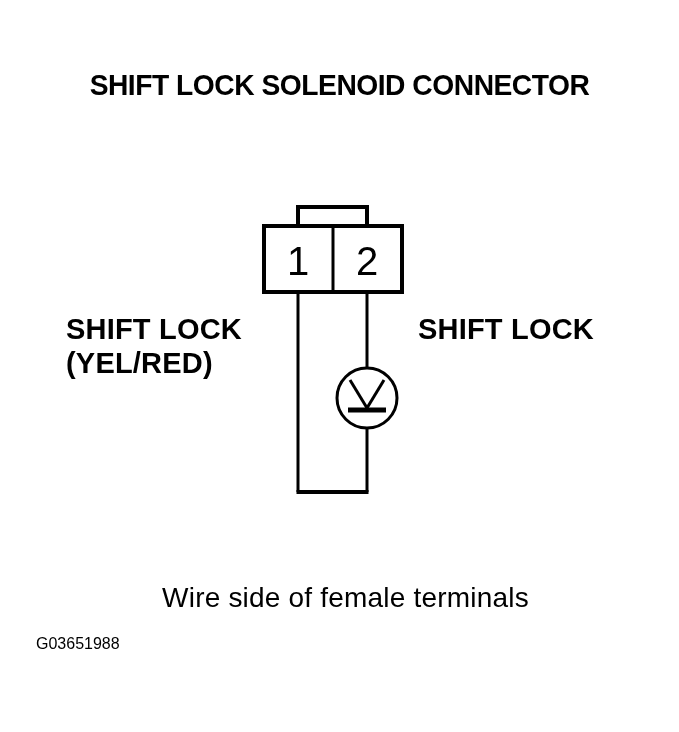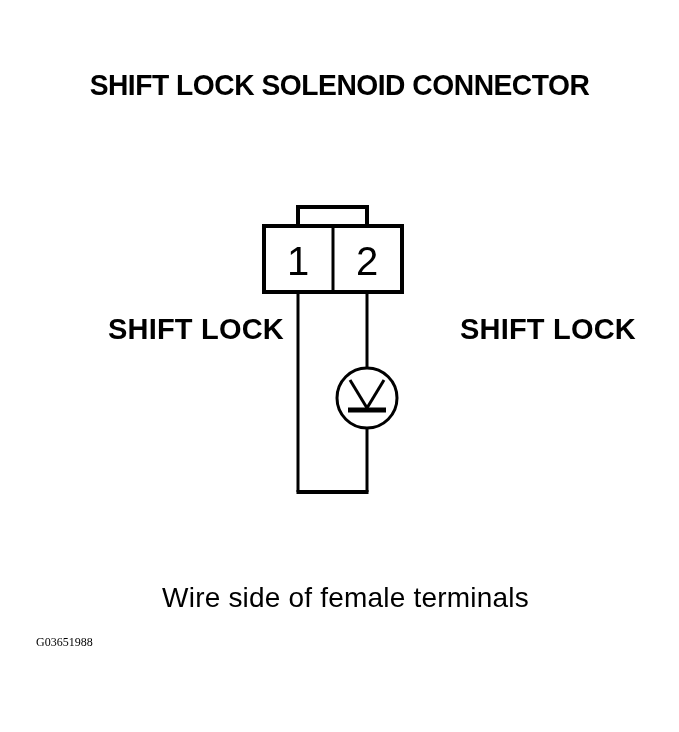--- a/index.html
+++ b/index.html
@@ -4,33 +4,33 @@
   <style>
     html, body { margin: 0; padding: 0; background: #ffffff; }
     body { width: 679px; height: 732px; position: relative; overflow: hidden; color: #000; }
     .title {
       position: absolute; left: 0; top: 68px; width: 679px; text-align: center;
       font-family: "Liberation Sans", sans-serif; font-weight: bold; font-size: 30px;
       letter-spacing: -0.5px; transform: scaleX(0.94); transform-origin: center;
     }
     .label {
       position: absolute; font-family: "Liberation Sans", sans-serif; font-weight: bold;
-      font-size: 29px; line-height: 34px; letter-spacing: 0.2px; white-space: nowrap; margin-left: 42px;
+      font-size: 29px; line-height: 34px; letter-spacing: 0.2px; white-space: nowrap;
     }
     .label .line { display: block; }
     .label-left { left: 66px; top: 312px; }
     .label-right { left: 418px; top: 312px; }
     .caption {
       position: absolute; left: 0; top: 582px; width: 679px; text-align: center;
       font-family: "Liberation Sans", sans-serif; font-size: 28px; letter-spacing: 0.2px;
       padding-left: 12px; box-sizing: border-box;
     }
     .figure-id {
       position: absolute; left: 36px; top: 635px;
-      font-family: Liberation Serif, serif; font-size: 12px;
+      font-family: Liberation Sans, sans-serif; font-size: 16px;
     }
     svg.diagram { position: absolute; left: 0; top: 0; }
     .pin-num { font-family: "Liberation Sans", sans-serif; font-size: 40px; font-weight: normal; }
   </style>
 </head>
 <body>
 
 <div class="title">SHIFT LOCK SOLENOID CONNECTOR</div>
 
 <svg class="diagram" width="679" height="732" viewBox="0 0 679 732">
@@ -51,20 +51,21 @@
   <g>
     <circle cx="367" cy="398" r="30" fill="#fff" stroke="#000" stroke-width="3"></circle>
     <line x1="350" y1="380" x2="367" y2="408" stroke="#000" stroke-width="3"></line>
     <line x1="384" y1="380" x2="367" y2="408" stroke="#000" stroke-width="3"></line>
     <line x1="348" y1="410" x2="386" y2="410" stroke="#000" stroke-width="5"></line>
   </g>
 </svg>
 
 <div class="label label-left">
   <span class="line">SHIFT LOCK</span>
+  <span class="line">(YEL/RED)</span>
 </div>
 
 <div class="label label-right">
   <span class="line">SHIFT LOCK</span>
 </div>
 
 <div class="caption">Wire side of female terminals</div>
 <div class="figure-id">G03651988</div>
 
 </body></html>

